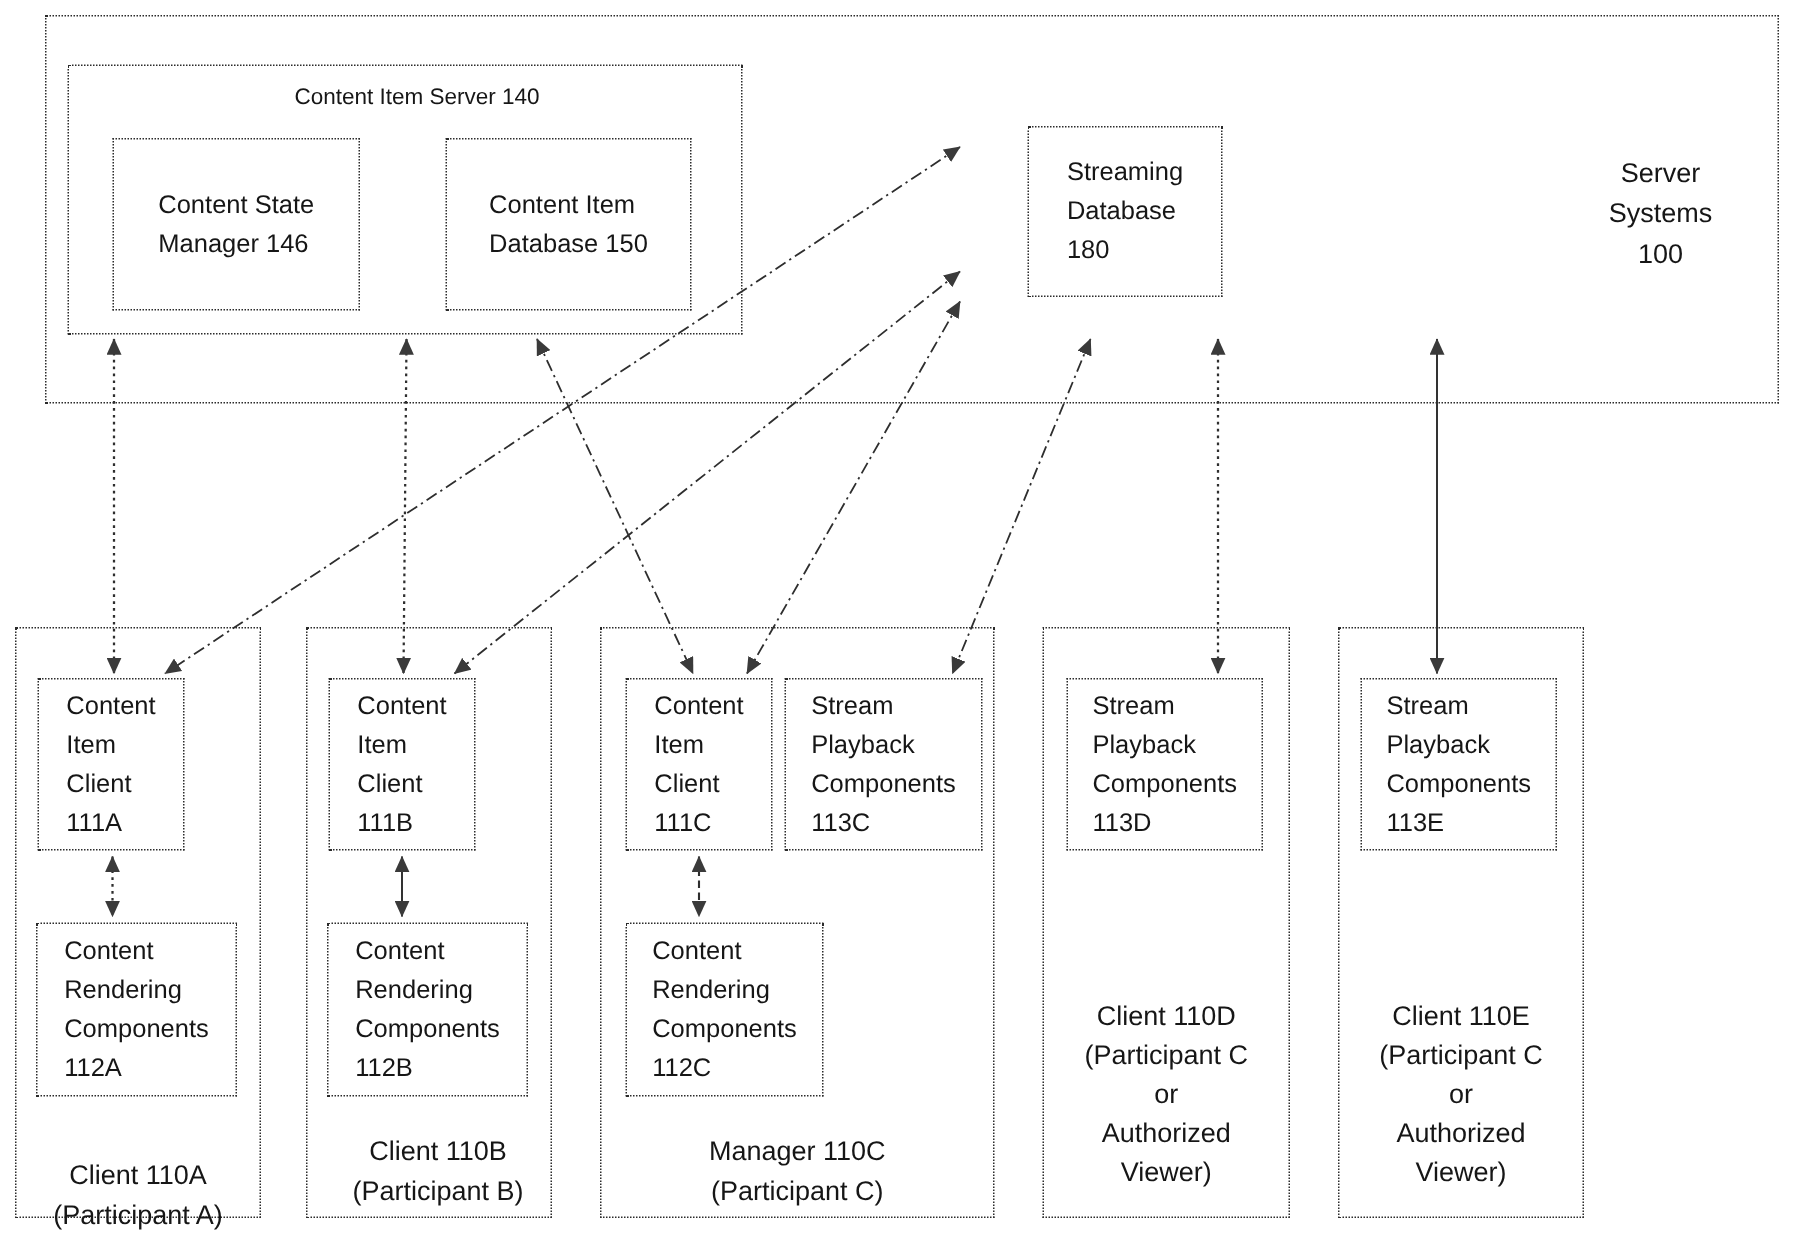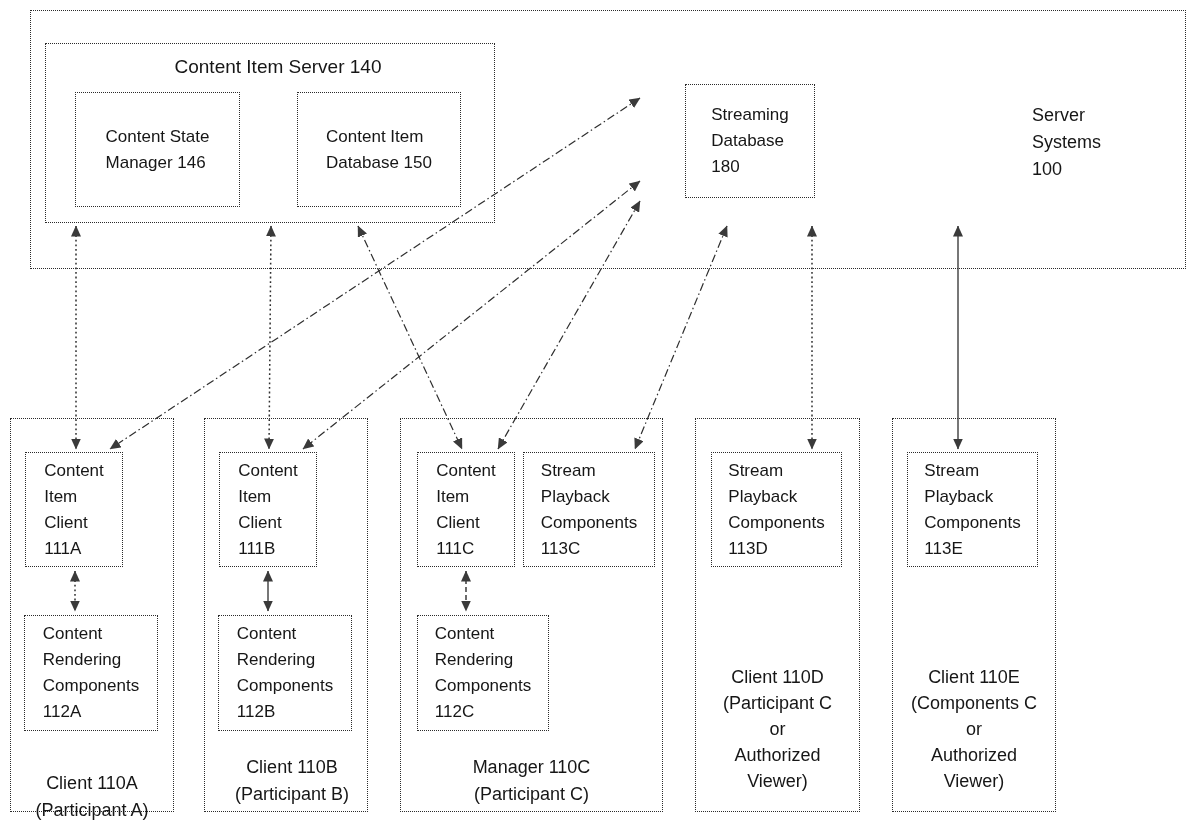--- a/index.html
+++ b/index.html
@@ -23,33 +23,33 @@
     justify-content:center;
     text-align:left;
     white-space:pre-line;
     font-size:17px;
     line-height:26px;
   }
   .boxtitle{
     position:absolute;
     left:16px;right:0;top:12px;
     text-align:center;
-    font-size:19px;
+    font-size:15px;
     white-space:pre-line;
   }
   .freelabel{
     position:absolute;
     text-align:center;
     white-space:pre-line;
     font-size:18px;
     line-height:27px;
   }
   .right-label{
     position:absolute;
-    text-align:left;
+    text-align:center;
     white-space:pre-line;
     font-size:18px;
     line-height:27px;
   }
   svg.arrows{
     position:absolute;
     left:0;top:0;
     width:1200px;height:823px;
     overflow:visible;
   }
@@ -151,18 +151,18 @@
 or
 Authorized
 Viewer)</div>
 
   <div class="box" style="left:892px;top:418px;width:164px;height:394px;"></div>
   <div class="box centered" style="left:907px;top:452px;width:131px;height:115px;">Stream
 Playback
 Components
 113E</div>
   <div class="freelabel" style="left:892px;top:664px;width:164px;line-height:26px;">Client 110E
-(Components C
+(Participant C
 or
 Authorized
 Viewer)</div>
 
 </div>
 
 </body></html>

